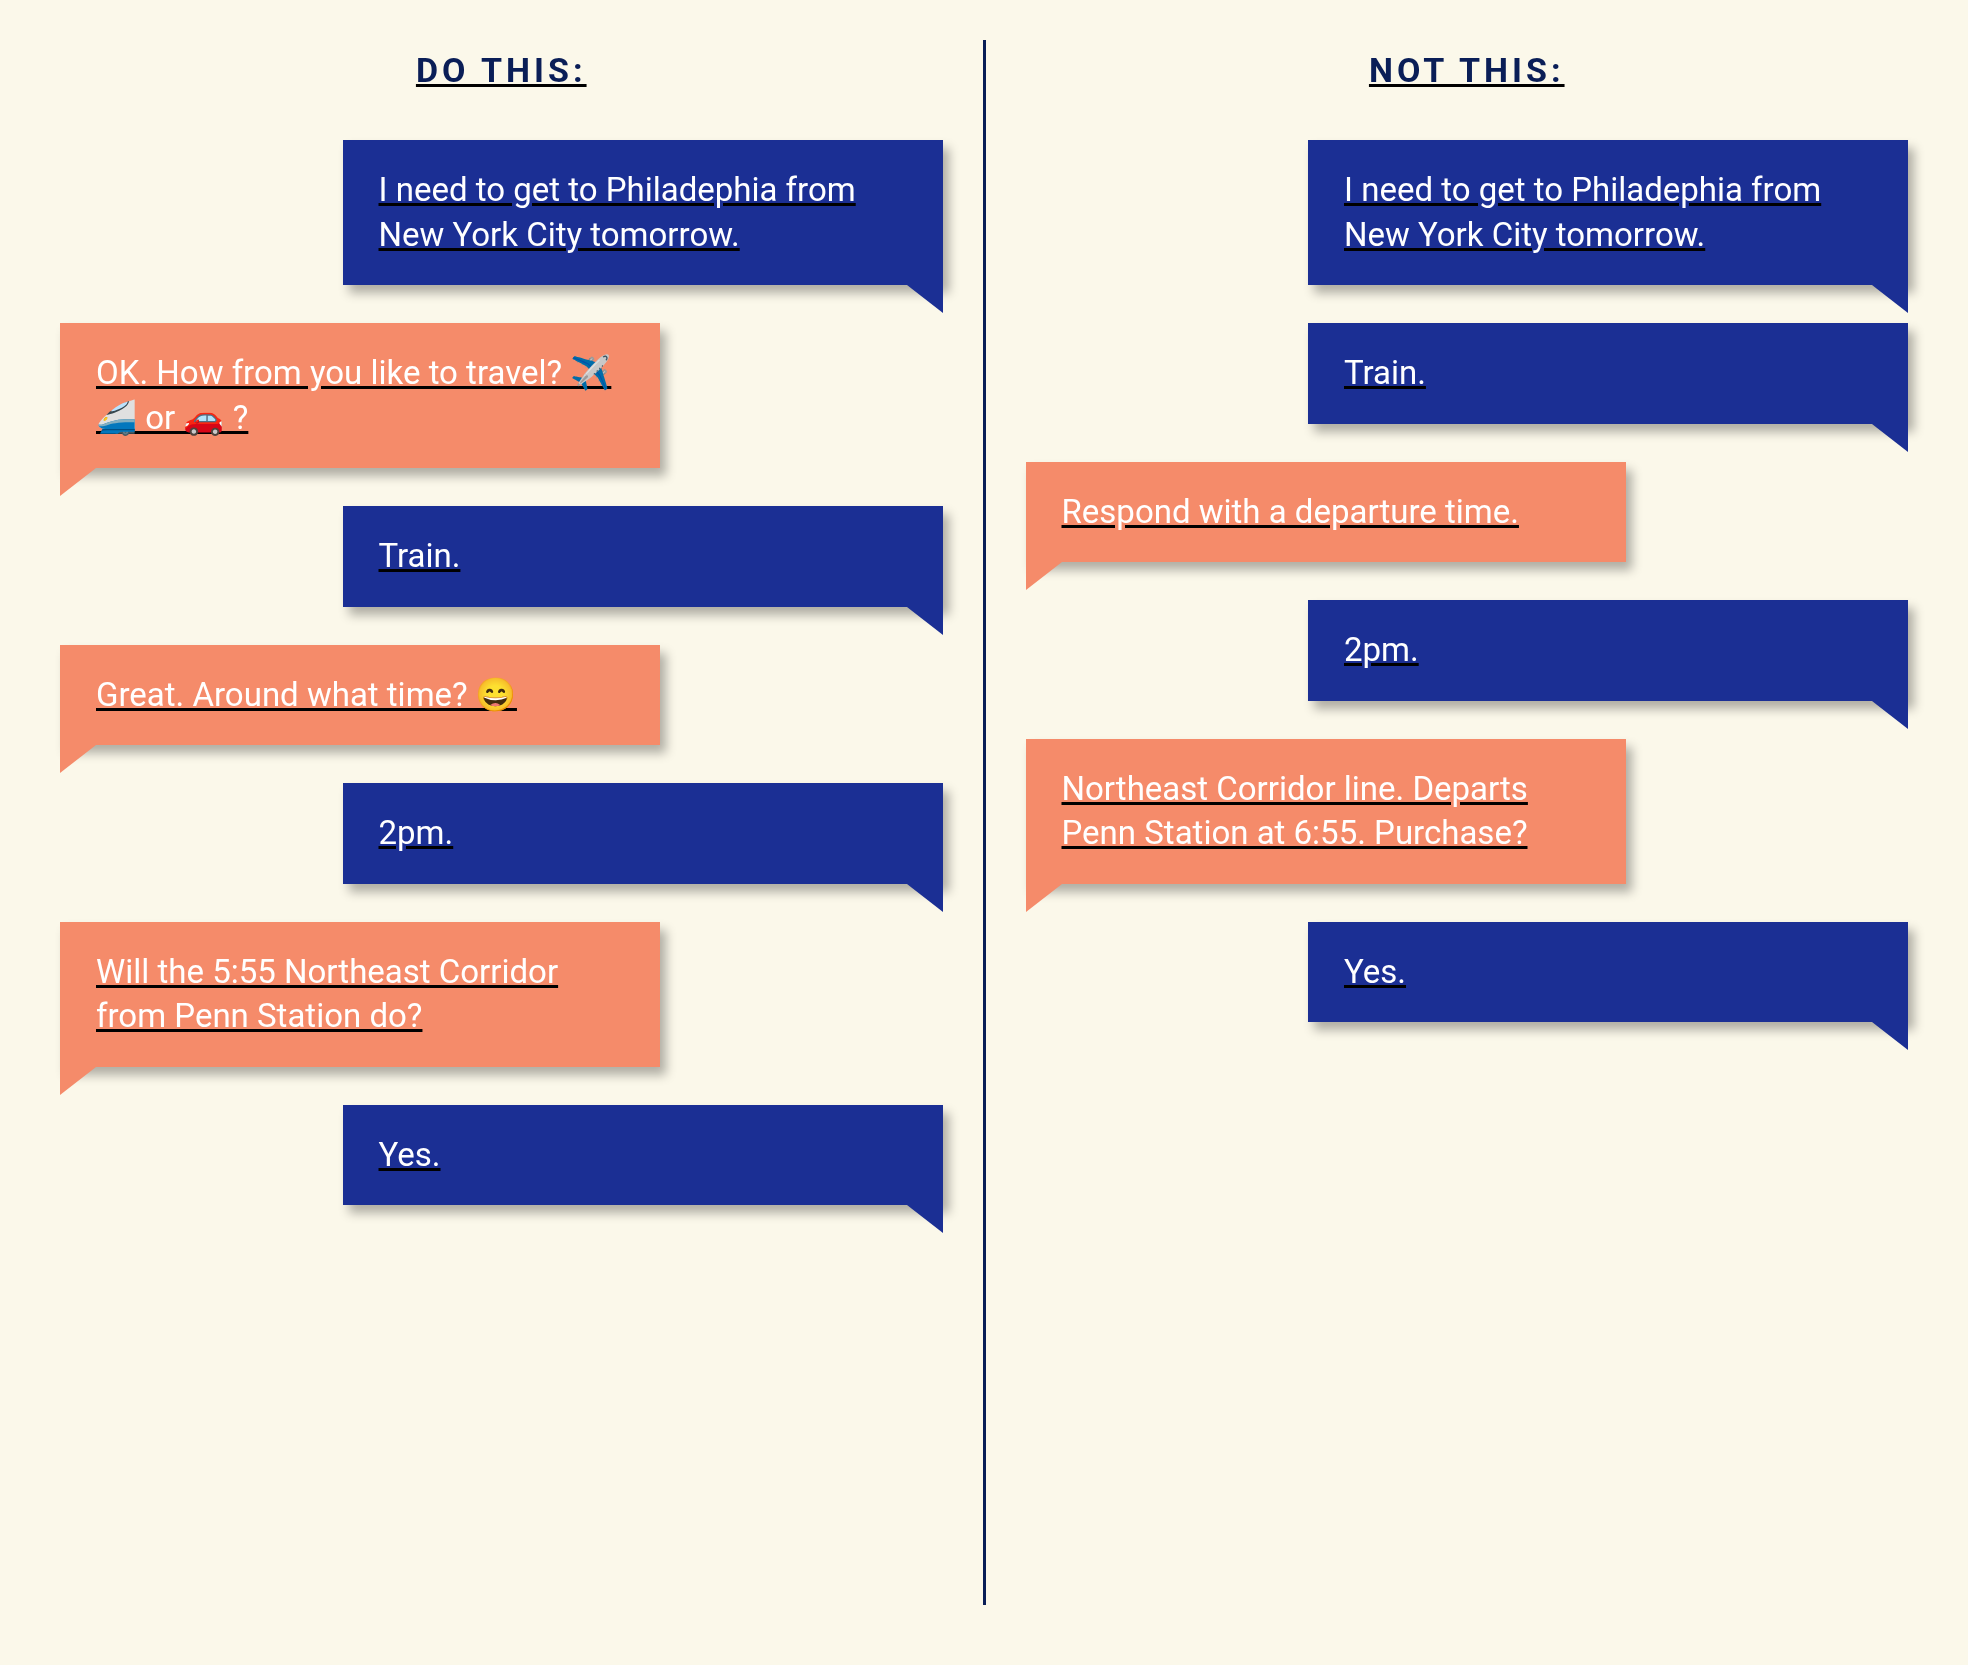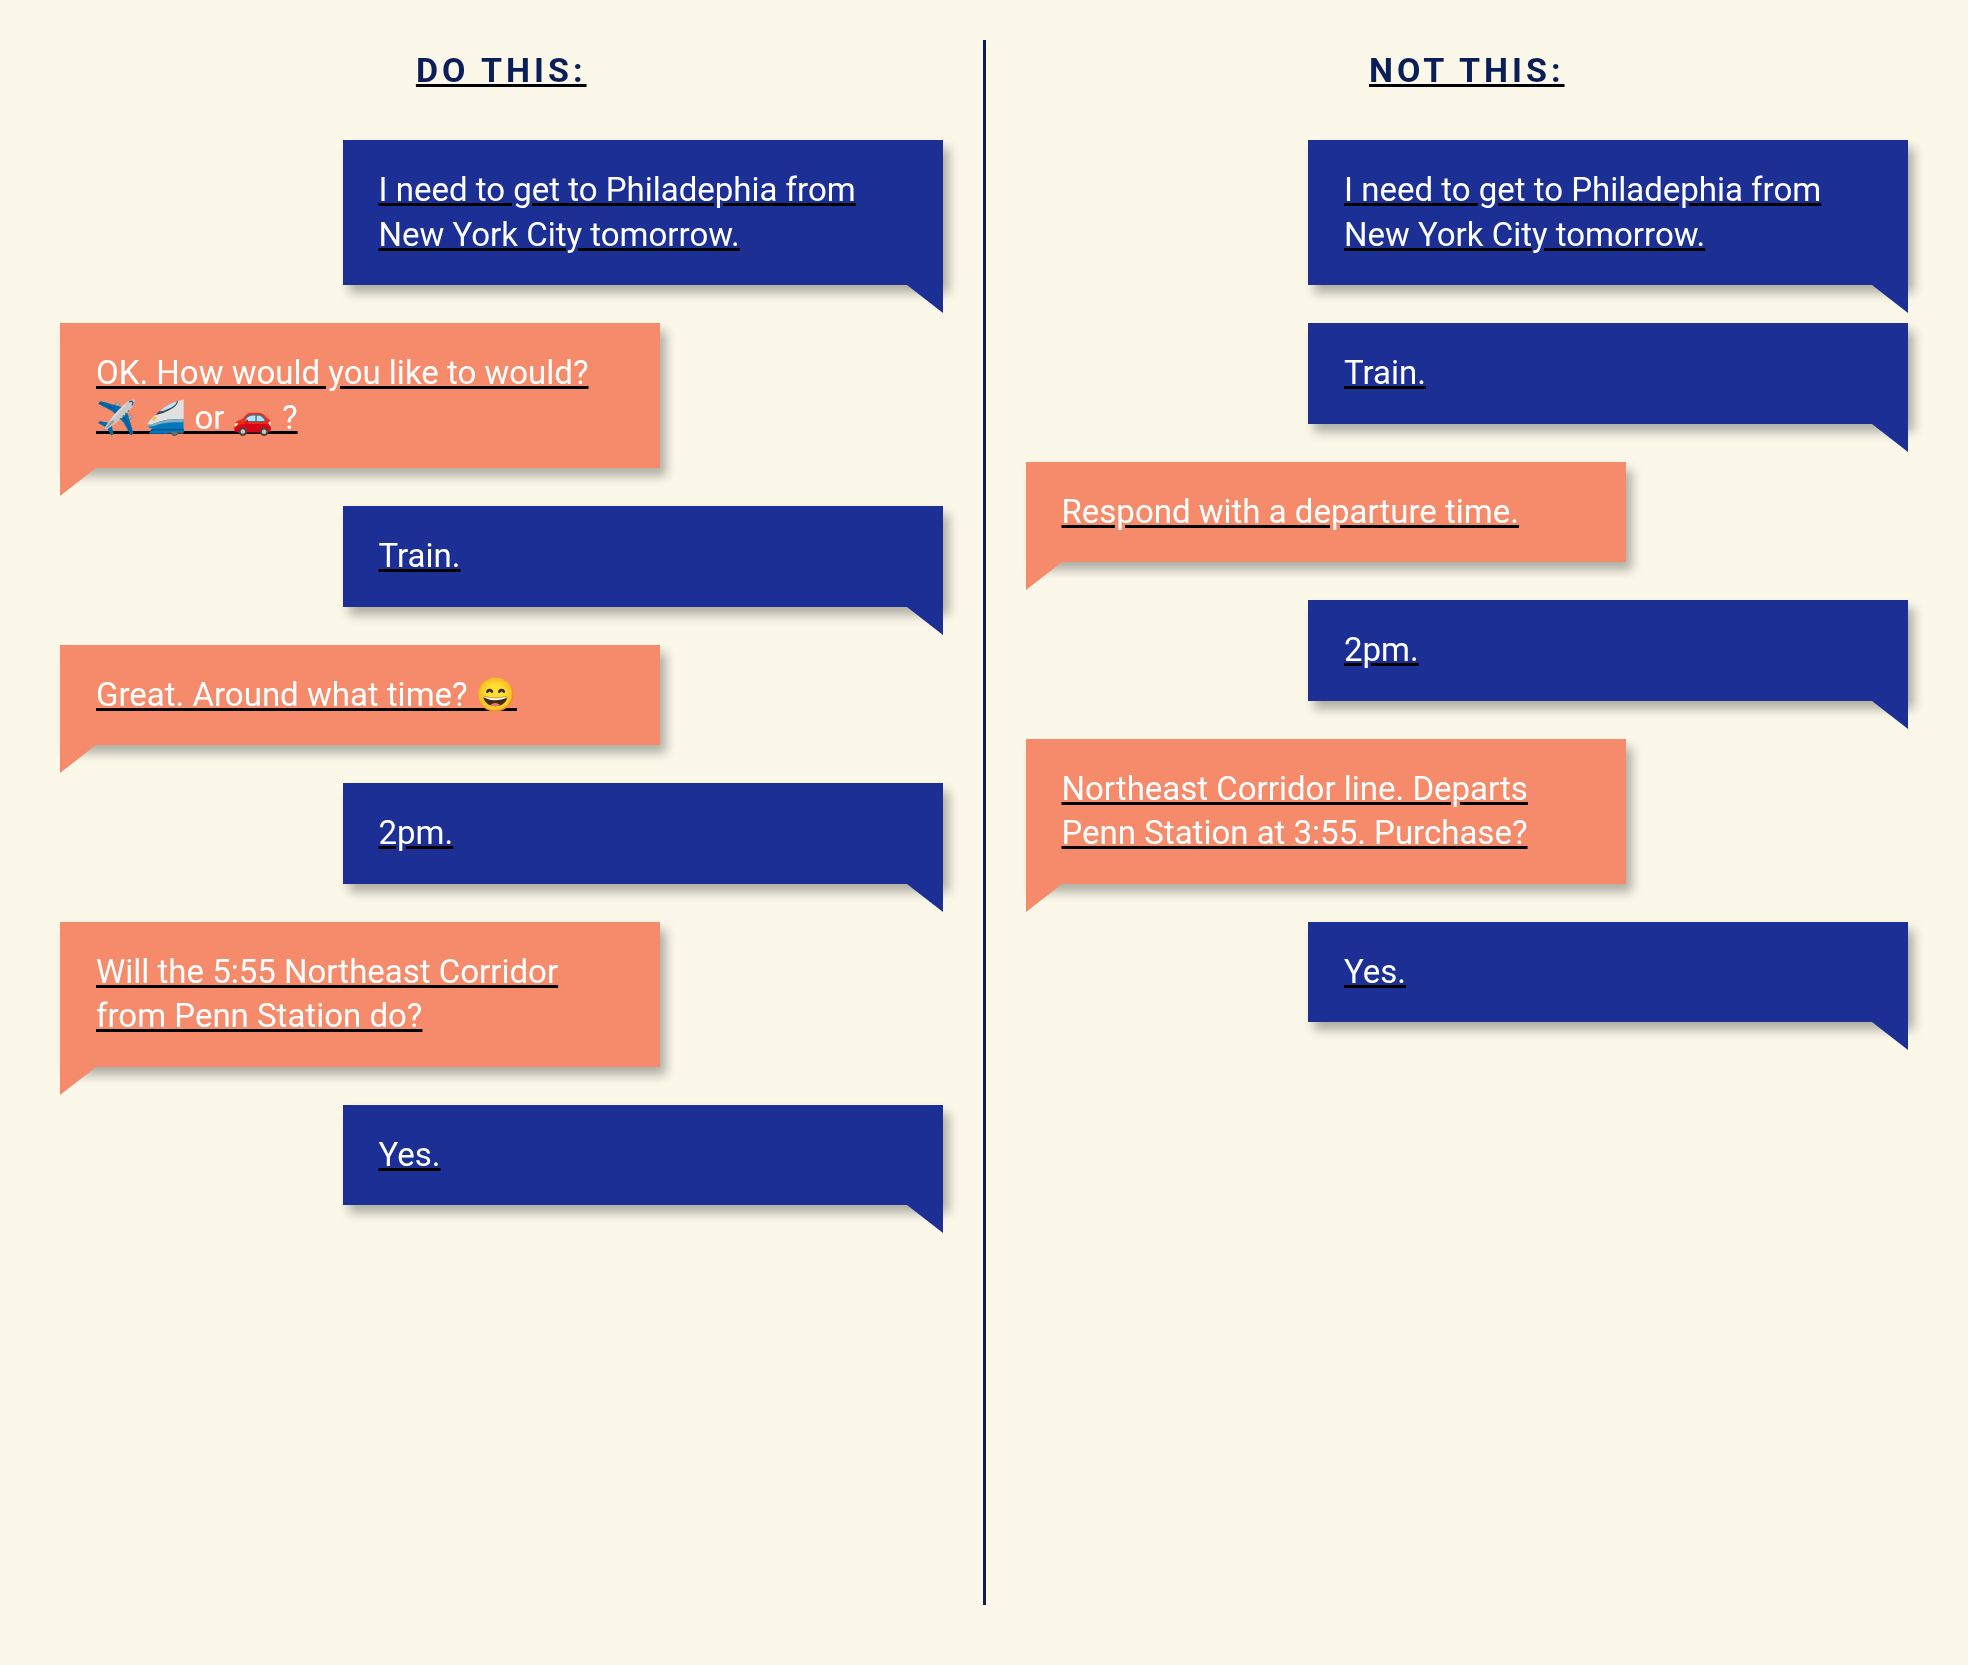--- a/index.html
+++ b/index.html
@@ -84,21 +84,21 @@
 
 <div class="canvas">
 
   <div class="column left">
     <div class="heading">DO THIS:</div>
 
     <div class="row right-align">
       <div class="bubble user">I need to get to Philadephia from New York City tomorrow.</div>
     </div>
     <div class="row left-align">
-      <div class="bubble bot">OK. How would you like to would? ✈️ 🚄 or 🚗 ?</div>
+      <div class="bubble bot">OK. How from you like to travel? ✈️ 🚄 or 🚗 ?</div>
     </div>
     <div class="row right-align">
       <div class="bubble user">Train.</div>
     </div>
     <div class="row left-align">
       <div class="bubble bot">Great. Around what time? 😄</div>
     </div>
     <div class="row right-align">
       <div class="bubble user">2pm.</div>
     </div>
@@ -121,20 +121,20 @@
     <div class="row right-align">
       <div class="bubble user">Train.</div>
     </div>
     <div class="row left-align">
       <div class="bubble bot">Respond with a departure time.</div>
     </div>
     <div class="row right-align">
       <div class="bubble user">2pm.</div>
     </div>
     <div class="row left-align">
-      <div class="bubble bot">Northeast Corridor line. Departs Penn Station at 3:55. Purchase?</div>
+      <div class="bubble bot">Northeast Corridor line. Departs Penn Station at 6:55. Purchase?</div>
     </div>
     <div class="row right-align">
       <div class="bubble user">Yes.</div>
     </div>
   </div>
 
 </div>
 
 </body></html>

